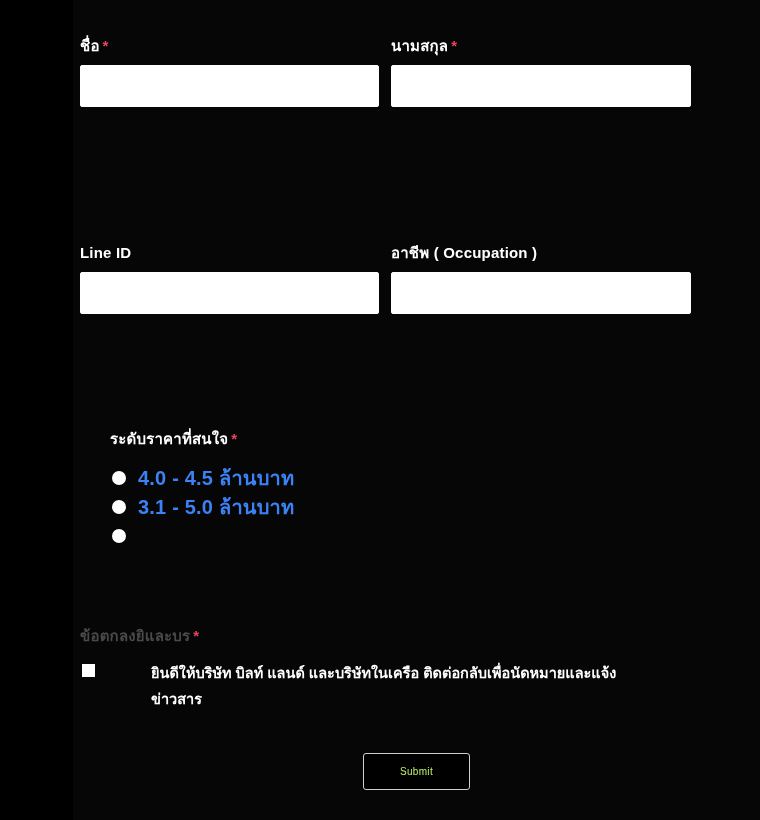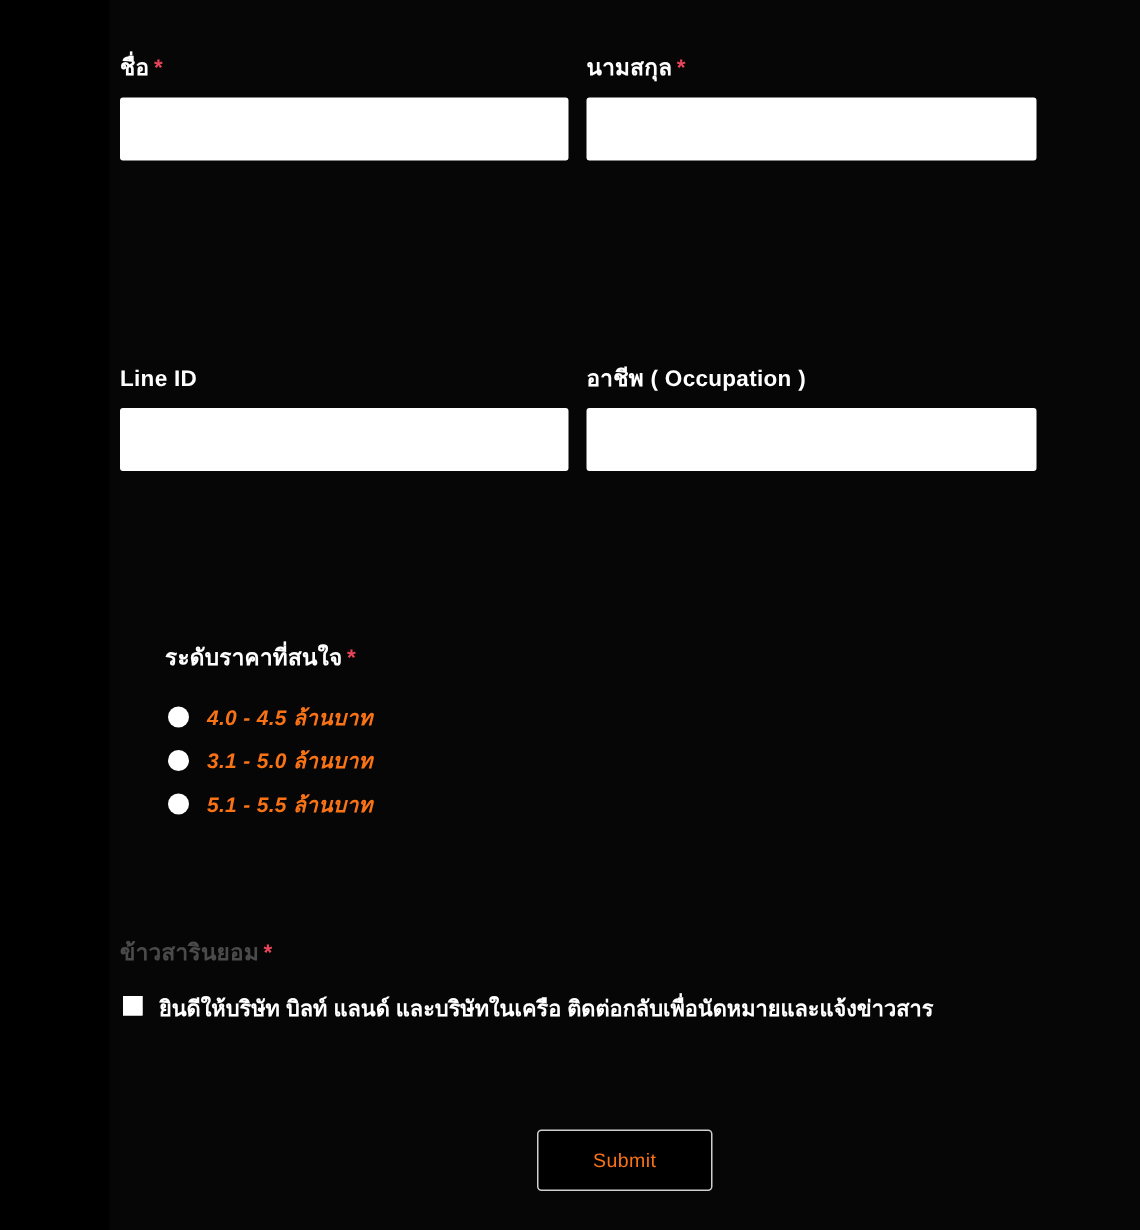--- a/index.html
+++ b/index.html
@@ -106,38 +106,38 @@
   .radio-mark {
     width: 14px;
     height: 14px;
     border-radius: 50%;
     background: #ffffff;
     flex: 0 0 auto;
     margin-right: 12px;
     margin-left: 2px;
   }
   .radio-text {
-    font-size: 14px;
-    font-weight: bold;
-    color: #f97316;
+    font-size: 20px;
+    font-weight: bold;
+    color: #3b82f6;
     letter-spacing: 0.2px;
-    font-style: italic;
   }
 
   
   .consent {
     position: absolute;
     left: 7px;
     top: 626px;
     width: 580px;
   }
   .consent .label { margin-bottom: 14px; }
   .consent-row {
     display: flex;
     align-items: flex-start;
+    gap: 45px;
   }
   .check-mark {
     width: 13px;
     height: 13px;
     background: #ffffff;
     border: 1px solid #ffffff;
     box-sizing: border-box;
     flex: 0 0 auto;
     margin-right: 11px;
     margin-top: 4px;
@@ -159,22 +159,22 @@
     width: 687px;
     text-align: center;
   }
   .submit-btn {
     display: inline-block;
     min-width: 98px;
     padding: 12px 36px;
     background: #000000;
     border: 1px solid #cfcfcf;
     border-radius: 3px;
-    color: #f97316;
-    font-size: 13px;
+    color: #bef264;
+    font-size: 10px;
     font-family: "Liberation Sans", sans-serif;
     letter-spacing: 0.3px;
     cursor: pointer;
   }
 </style>
 </head>
 <body>
 
 <div class="page">
   <div class="gutter"></div>
@@ -209,26 +209,25 @@
       <div class="radio-row">
         <span class="radio-mark"></span>
         <span class="radio-text">4.0 - 4.5 ล้านบาท</span>
       </div>
       <div class="radio-row">
         <span class="radio-mark"></span>
         <span class="radio-text">3.1 - 5.0 ล้านบาท</span>
       </div>
       <div class="radio-row">
         <span class="radio-mark"></span>
-        <span class="radio-text">5.1 - 5.5 ล้านบาท</span>
       </div>
     </div>
 
     <div class="consent">
-      <div class="label muted"><span>ข้าวสารินยอม</span><span class="req">*</span></div>
+      <div class="label muted"><span>ข้อตกลงยิและบร</span><span class="req">*</span></div>
       <div class="consent-row">
         <span class="check-mark"></span>
         <span class="consent-text">ยินดีให้บริษัท บิลท์ แลนด์ และบริษัทในเครือ ติดต่อกลับเพื่อนัดหมายและแจ้งข่าวสาร</span>
       </div>
     </div>
 
     <div class="submit-wrap">
       <button class="submit-btn" type="button">Submit</button>
     </div>
 

